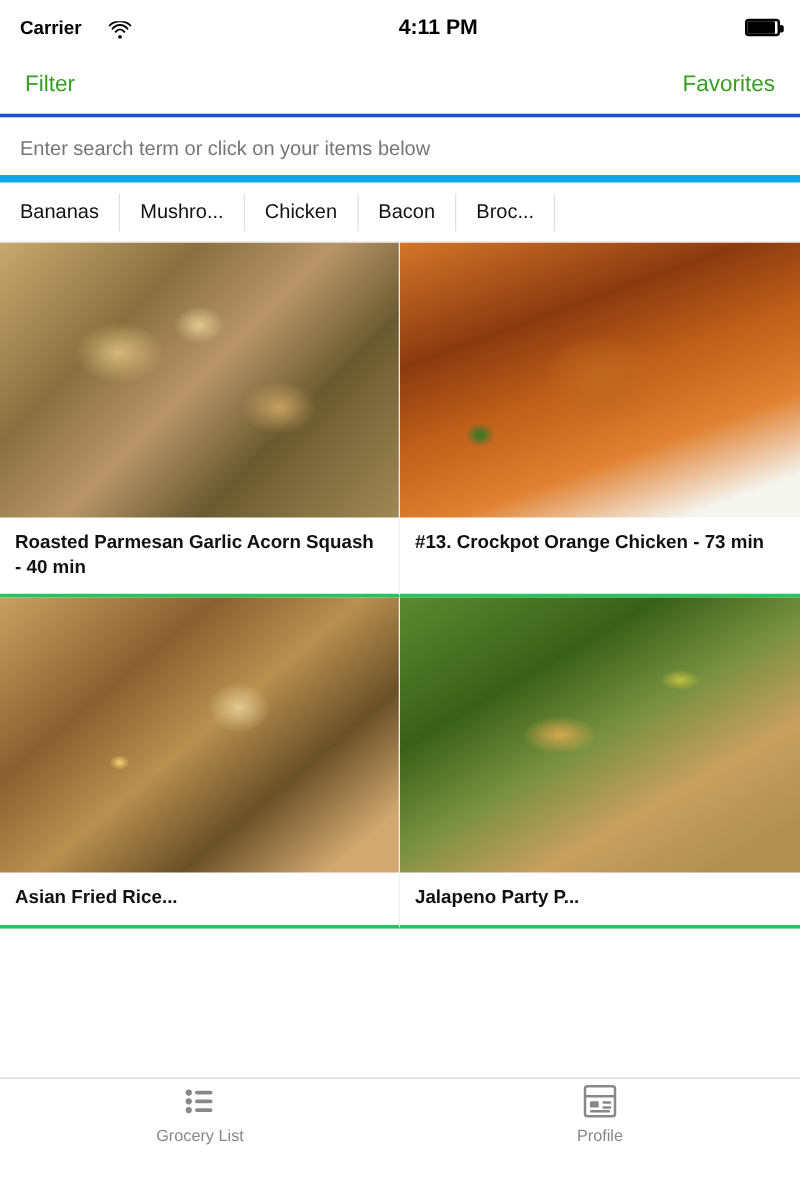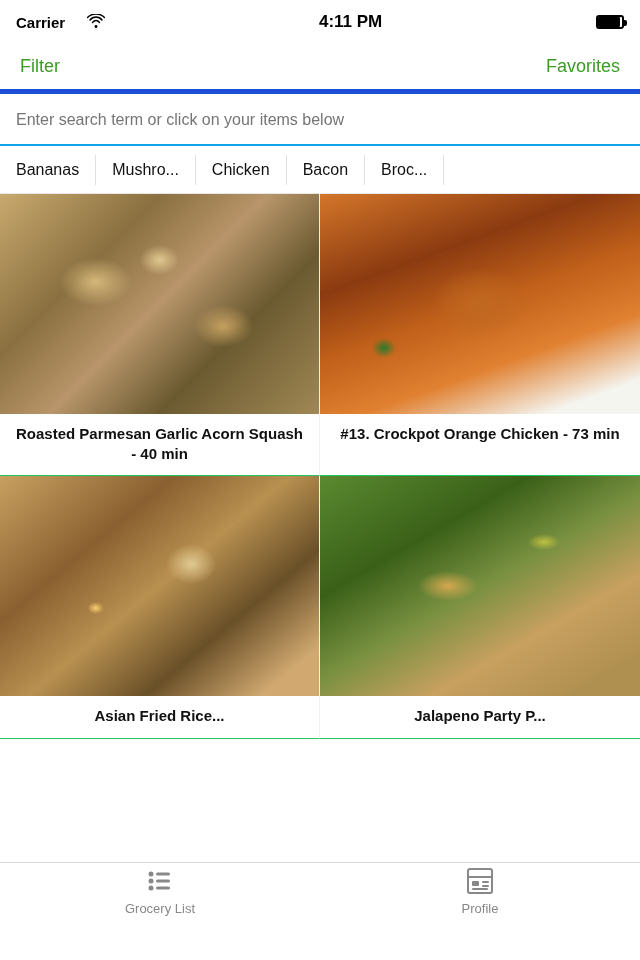--- a/index.html
+++ b/index.html
@@ -16,21 +16,21 @@
     #status-bar {
       height: 44px;
       background: #fff;
       display: flex;
       align-items: center;
       justify-content: space-between;
       padding: 0 16px;
       font-size: 16px;
       font-weight: 600;
     }
-    .status-left { display: flex; align-items: flex-start; gap: 22px; }
+    .status-left { display: flex; align-items: flex-end; gap: 22px; }
     .status-carrier { font-size: 15px; font-weight: 600; }
     .wifi-icon { font-size: 13px; }
     .status-center { font-size: 17px; font-weight: 600; }
     .battery-icon {
       width: 28px; height: 14px;
       border: 2px solid #000;
       border-radius: 3px;
       position: relative;
       display: inline-block;
     }
@@ -52,40 +52,40 @@
     }
 
     
     #header {
       height: 50px;
       background: #fff;
       display: flex;
       align-items: center;
       justify-content: space-between;
       padding: 0 20px;
-      border-bottom: 5px solid #1d4ed8;
+      border-bottom: 3px solid #1d4ed8;
     }
     .header-btn {
       font-size: 18px;
       color: #3a9d23;
       font-weight: 400;
       cursor: pointer;
     }
     .header-title {
       font-size: 19px;
       font-weight: 700;
       color: #000;
     }
 
     
     #search-bar {
       height: 52px;
       padding: 10px 16px;
       background: #fff;
-      border-bottom: 2px solid #0ea5e9;
+      border-bottom: 6px solid #0ea5e9;
     }
     #search-bar input {
       width: 100%;
       height: 32px;
       border: none;
       font-size: 16px;
       color: #bbb;
       outline: none;
       background: transparent;
     }
@@ -115,22 +115,21 @@
     #recipe-grid {
       display: grid;
       grid-template-columns: 1fr 1fr;
       gap: 0;
       overflow: hidden;
     }
 
     .recipe-card {
       cursor: pointer;
       border-right: 1px solid #f0f0f0;
-      border-bottom: 1px solid #22c55e;
-      text-align: center;
+      border-bottom: 3px solid #22c55e;
     }
     .recipe-card:nth-child(2n) { border-right: none; }
 
     
     .recipe-img-placeholder {
       width: 100%;
       height: 220px;
       display: block;
     }
 

